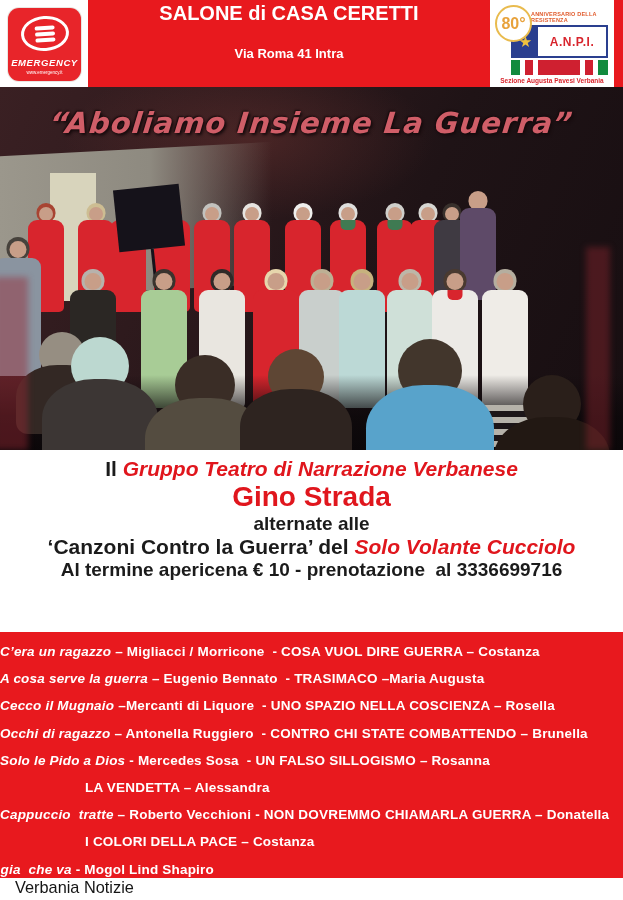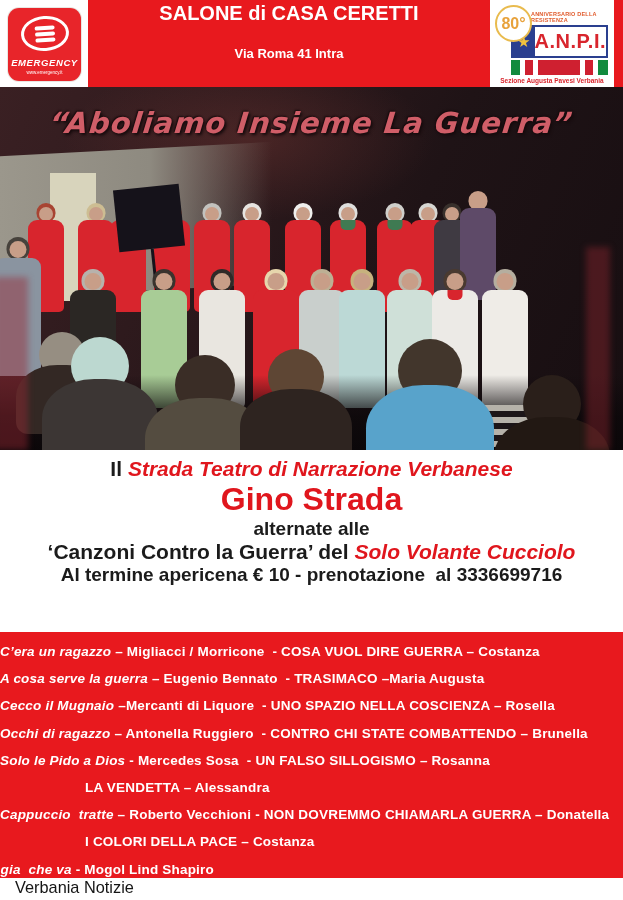--- a/index.html
+++ b/index.html
@@ -35,21 +35,21 @@
   .logo-anpi{position:absolute;left:490px;top:0;width:124px;height:87px;background:#fff;}
   .anpi-80{position:absolute;left:5px;top:5px;width:33px;height:33px;border:2px solid #e9bb4e;
            border-radius:50%;color:#e8a23c;font-weight:bold;font-size:16px;line-height:33px;
            text-align:center;background:#fff;z-index:2;}
   .anpi-anniv{position:absolute;left:41px;top:11px;width:82px;font-size:5.5px;line-height:6px;
               color:#e05a2b;font-weight:bold;letter-spacing:.2px;}
   .anpi-box{position:absolute;left:21px;top:25px;width:97px;height:33px;background:#fff;
             border:2px solid #2a3f8f;box-sizing:border-box;display:flex;align-items:stretch;z-index:1;}
   .anpi-star{width:25px;background:#2a3f8f;color:#f0c23e;font-size:15px;display:flex;
              align-items:center;justify-content:center;}
-  .anpi-acronym{flex:1;color:#d8252d;font-weight:bold;font-size:20px;display:flex;
+  .anpi-acronym{flex:1;color:#d8252d;font-weight:bold;font-size:12px;display:flex;
                 align-items:center;justify-content:center;letter-spacing:.5px;}
   .anpi-ribbon{position:absolute;left:21px;top:60px;width:97px;height:15px;
     background:linear-gradient(90deg,#128a3e 0 9px,#fff 9px 14px,#cf2030 14px 22px,#fff 22px 27px,
                #cf2030 27px 69px,#fff 69px 74px,#cf2030 74px 82px,#fff 82px 87px,#128a3e 87px 97px);}
   .anpi-section{position:absolute;left:0;top:77px;width:100%;text-align:center;font-size:6.5px;
                 color:#d8252d;font-weight:bold;}
 
   
   .photo{position:absolute;left:0;top:87px;width:623px;height:363px;overflow:hidden;
          background:linear-gradient(115deg,#3a2023 0%,#2c191c 35%,#1f1316 60%,#170e11 100%);}
@@ -81,21 +81,21 @@
   .prop-slats{background:repeating-linear-gradient(180deg,#b6b2aa 0 6px,#1c1518 6px 12px);}
   .prop-glowL,.prop-glowR{filter:blur(3px);}
 
   
   .intro{position:absolute;left:0;top:450px;width:623px;height:182px;background:#fff;
          text-align:center;color:#1b1b1b;}
   .intro p,.intro h2{margin:0;}
   .l1{padding-top:7px;font-size:21px;font-weight:bold;}
   .red-i{color:var(--red2);font-style:italic;font-weight:bold;}
   .l2{margin-top:4px;font-size:20px;font-weight:bold;}
-  .l3{margin-top:2px;font-size:32px;font-weight:bold;color:var(--red2);}
+  .l3{margin-top:2px;font-size:28px;font-weight:bold;color:var(--red2);}
   .l4{margin-top:2px;font-size:19px;font-weight:bold;}
   .l5{margin-top:2px;font-size:21px;font-weight:bold;}
   .l6{margin-top:12px;font-size:19px;font-weight:bold;white-space:pre;}
 
   
   .program{position:absolute;left:0;top:632px;width:623px;height:246px;background:var(--red);
            padding-top:6px;box-sizing:border-box;color:#fff;}
   .prog-line{height:27.2px;line-height:27.2px;font-size:13.5px;font-weight:bold;
              white-space:pre;letter-spacing:.2px;}
   .prog-line .song{font-style:italic;}
@@ -288,21 +288,21 @@
           <i class="abody" style="top: 41.76px; width: 116px; height: 87px; background: rgb(34, 24, 19);"></i>
         </div>
         <div class="prop prop-glowL" style="left: -6px; top: 190px; width: 34px; height: 173px; z-index: 8; background: rgba(150, 40, 50, 0.45);"></div>
         <div class="prop prop-glowR" style="left: 586px; top: 160px; width: 24px; height: 203px; z-index: 8; background: rgba(150, 40, 50, 0.4);"></div>
       </div>
     <div class="floor"></div>
     <div class="quote">“Aboliamo Insieme La Guerra”</div>
   </div>
 
   <section class="intro">
-    <p class="l1"><span>Il </span><span class="red-i">Strada Teatro di Narrazione Verbanese</span></p>
+    <p class="l1"><span>Il </span><span class="red-i">Gruppo Teatro di Narrazione Verbanese</span></p>
     <h2 class="l3">Gino Strada</h2>
     <p class="l4">alternate alle</p>
     <p class="l5"><span>‘Canzoni Contro la Guerra’ del </span><span class="red-i">Solo Volante Cucciolo</span></p>
     <p class="l6">Al termine apericena € 10 - prenotazione  al 3336699716</p>
   </section>
 
   <section class="program" id="program">
       <div class="prog-line"><span class="song">C’era un ragazzo</span><span> – Migliacci / Morricone  - COSA VUOL DIRE GUERRA – Costanza</span></div>
       <div class="prog-line"><span class="song">A cosa serve la guerra</span><span> – Eugenio Bennato  - TRASIMACO –Maria Augusta</span></div>
       <div class="prog-line"><span class="song">Cecco il Mugnaio</span><span> –Mercanti di Liquore  - UNO SPAZIO NELLA COSCIENZA – Rosella</span></div>

